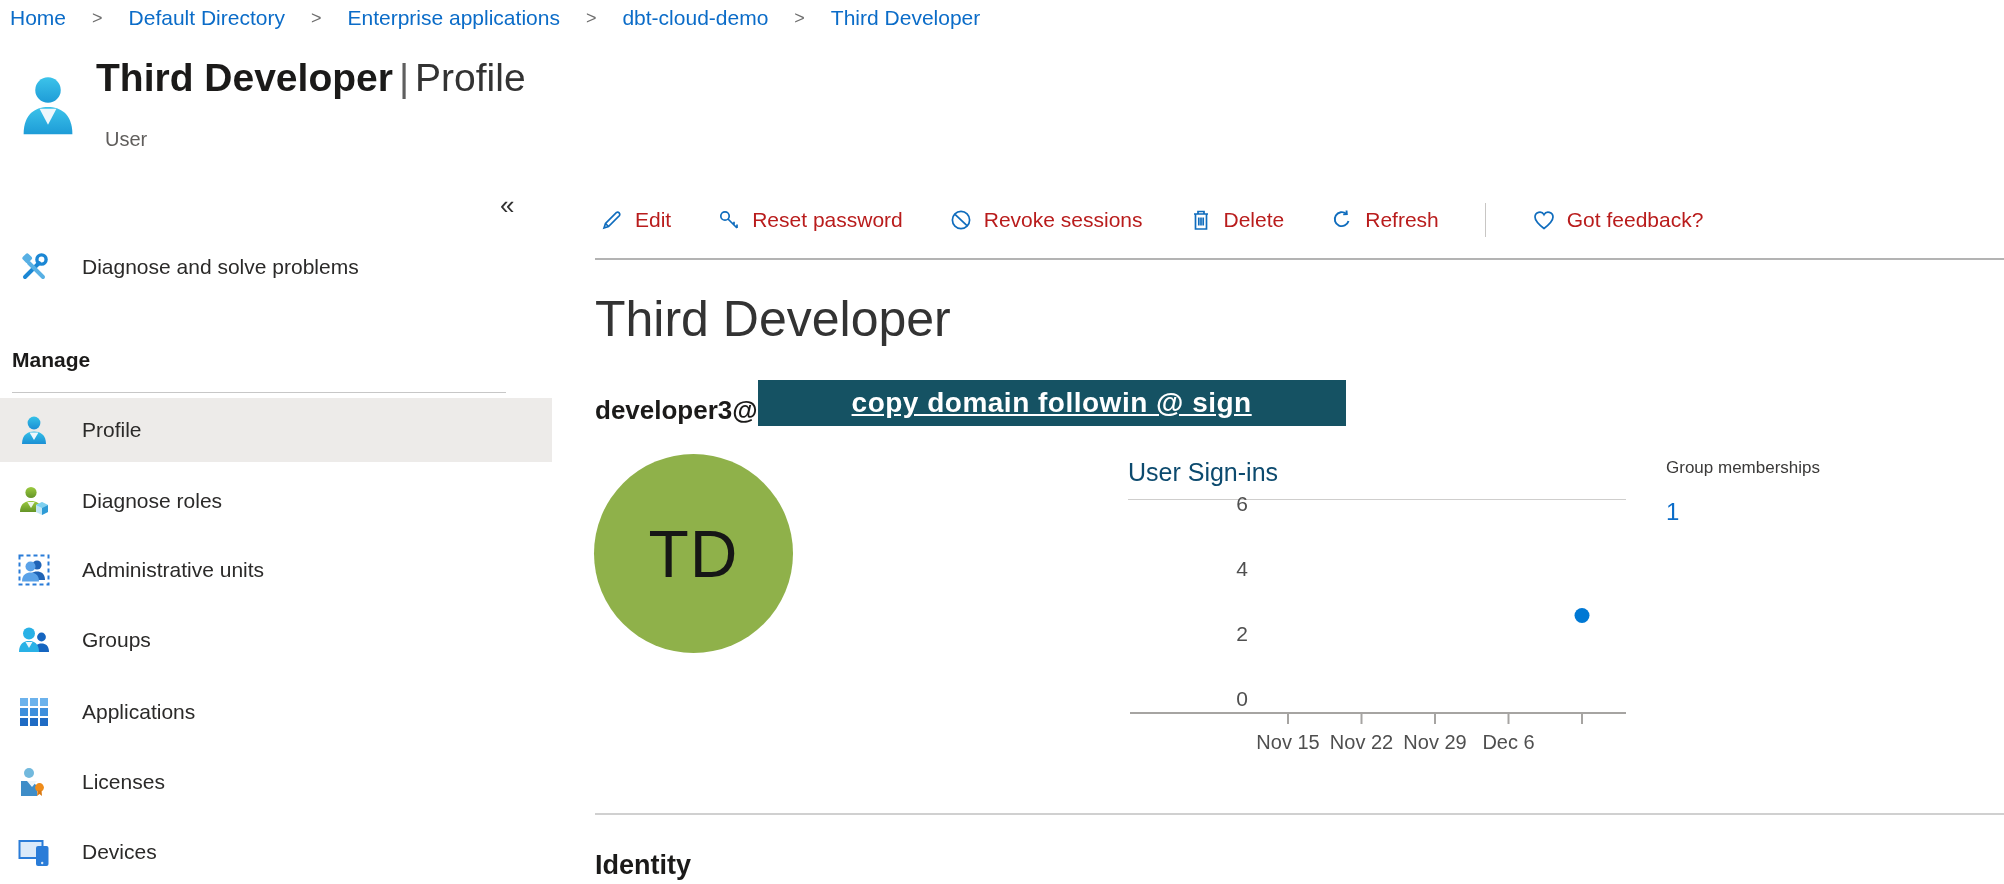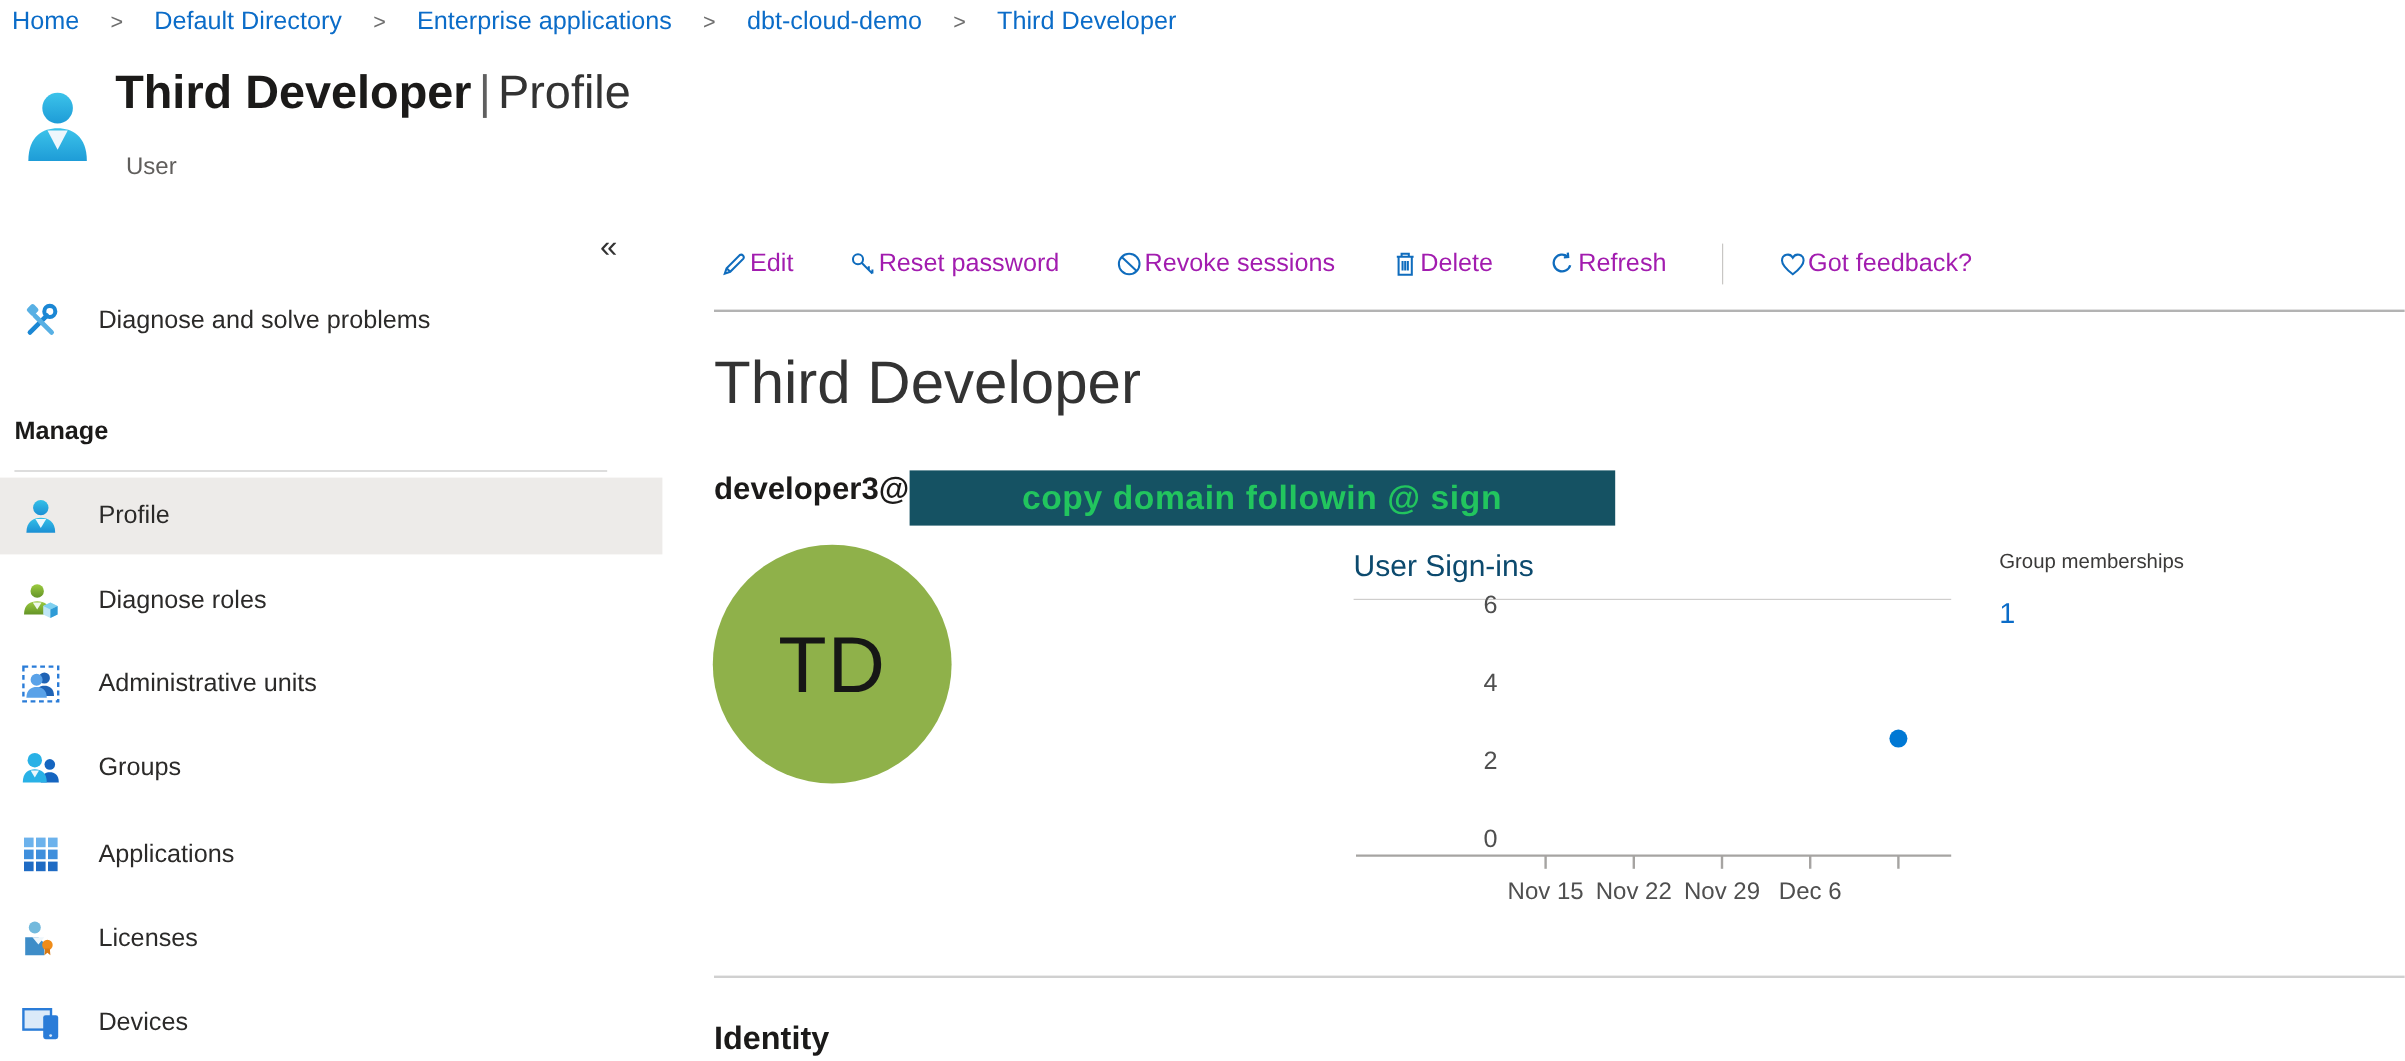--- a/index.html
+++ b/index.html
@@ -24,28 +24,28 @@
   .collapse { position:absolute; left:500px; top:190px; font-size:26px; color:#333; cursor:pointer; }
   .side-item { position:absolute; left:0; width:552px; height:64px; display:flex; align-items:center;
                gap:32px; padding-left:18px; font-size:21px; color:#2b2a29; cursor:pointer; }
   .side-item svg { width:32px; height:32px; flex:0 0 32px; }
   .side-item.selected { background:#edebe9; }
   .side-section { position:absolute; left:12px; top:348px; font-size:21px; font-weight:bold; color:#1b1a19; }
   .side-divider { position:absolute; left:12px; top:392px; width:494px; height:1px; background:#c7c7c7; }
 
   
   .toolbar { position:absolute; left:600px; top:198px; height:44px; display:flex; align-items:center; gap:46px; }
-  .tb-btn { display:flex; align-items:center; gap:1px; font-size:21px; color:#a21caf; cursor:pointer; white-space:nowrap; }
+  .tb-btn { display:flex; align-items:center; gap:11px; font-size:21px; color:#b91c1c; cursor:pointer; white-space:nowrap; }
   .tb-btn svg { width:24px; height:24px; }
   .tb-sep { width:1px; height:34px; background:#c8c6c4; }
   .toolbar-underline { position:absolute; left:595px; top:258px; width:1409px; height:2px; background:#b3b3b3; }
 
   
   .main-heading { position:absolute; left:595px; top:290px; font-size:50px; font-weight:300; color:#333; }
-  .email-row { position:absolute; left:595px; top:392px; display:flex; align-items:flex-start; }
+  .email-row { position:absolute; left:595px; top:380px; display:flex; align-items:flex-end; }
   .email-prefix { font-size:26px; font-weight:bold; color:#1b1a19; }
   .redaction { width:588px; height:46px; background:#155263; display:flex; align-items:center; justify-content:center; }
   .redaction span { color:#e68b10; font-size:28px; font-weight:bold; letter-spacing:0.5px; }
 
   .avatar { position:absolute; left:594px; top:454px; width:199px; height:199px; border-radius:50%;
             background:#8fb14a; display:flex; align-items:center; justify-content:center; }
   .avatar span { font-size:66px; font-weight:300; color:#161616; letter-spacing:1px; }
 
   .chart-title { position:absolute; left:1128px; top:458px; font-size:25px; color:#0c4a6e; cursor:pointer; }
   .chart-title-underline { position:absolute; left:1128px; top:499px; width:498px; height:1px; background:#cfcecd; }
@@ -243,21 +243,21 @@
     <span>Got feedback?</span>
   </div>
 </div>
 <div class="toolbar-underline"></div>
 
 <h2 class="main-heading">Third Developer</h2>
 
 <div class="email-row">
   <span class="email-prefix">developer3@</span>
   <div class="redaction" style="background: rgb(21, 82, 99);">
-    <span style="color: #22c55e;">copy domain followin @ sign</span>
+    <span style="color: #ffffff; text-decoration: underline;">copy domain followin @ sign</span>
   </div>
 </div>
 
 <div class="avatar" style="background: rgb(143, 177, 74);">
   <span>TD</span>
 </div>
 
 <a class="chart-title">User Sign-ins</a>
 <div class="chart-title-underline"></div>
 

